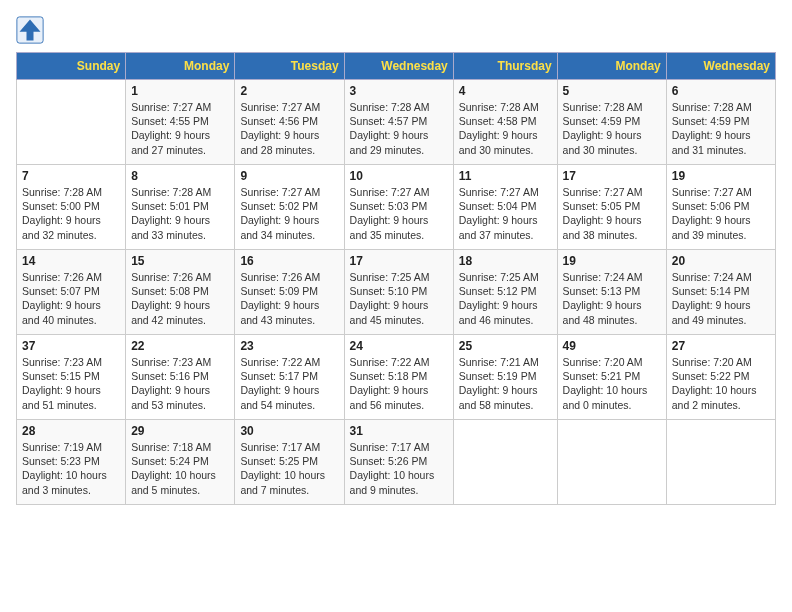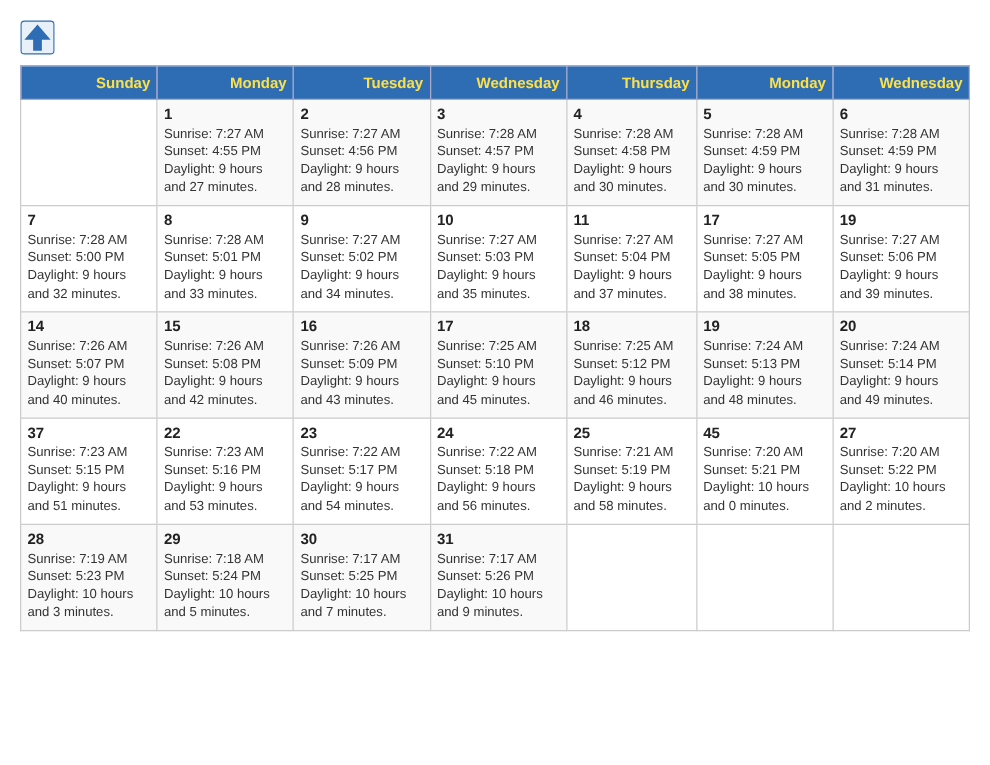--- a/index.html
+++ b/index.html
@@ -220,21 +220,21 @@
         </td>
         <td>
           <div class="day-number">24</div>
           <div class="day-info">Sunrise: 7:22 AM<br>Sunset: 5:18 PM<br>Daylight: 9 hours<br>and 56 minutes.</div>
         </td>
         <td>
           <div class="day-number">25</div>
           <div class="day-info">Sunrise: 7:21 AM<br>Sunset: 5:19 PM<br>Daylight: 9 hours<br>and 58 minutes.</div>
         </td>
         <td>
-          <div class="day-number">45</div>
+          <div class="day-number">49</div>
           <div class="day-info">Sunrise: 7:20 AM<br>Sunset: 5:21 PM<br>Daylight: 10 hours<br>and 0 minutes.</div>
         </td>
         <td>
           <div class="day-number">27</div>
           <div class="day-info">Sunrise: 7:20 AM<br>Sunset: 5:22 PM<br>Daylight: 10 hours<br>and 2 minutes.</div>
         </td>
       </tr>
       <tr>
         <td>
           <div class="day-number">28</div>

